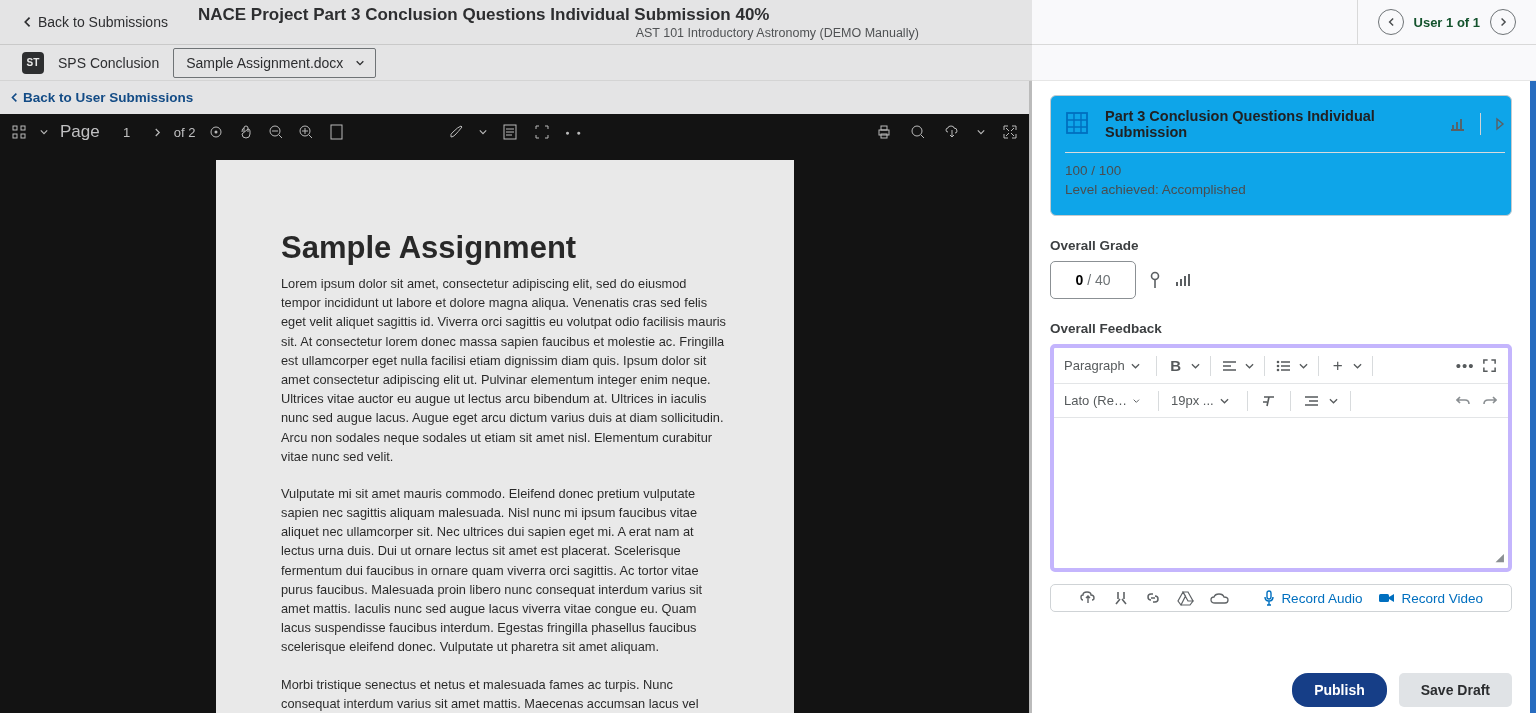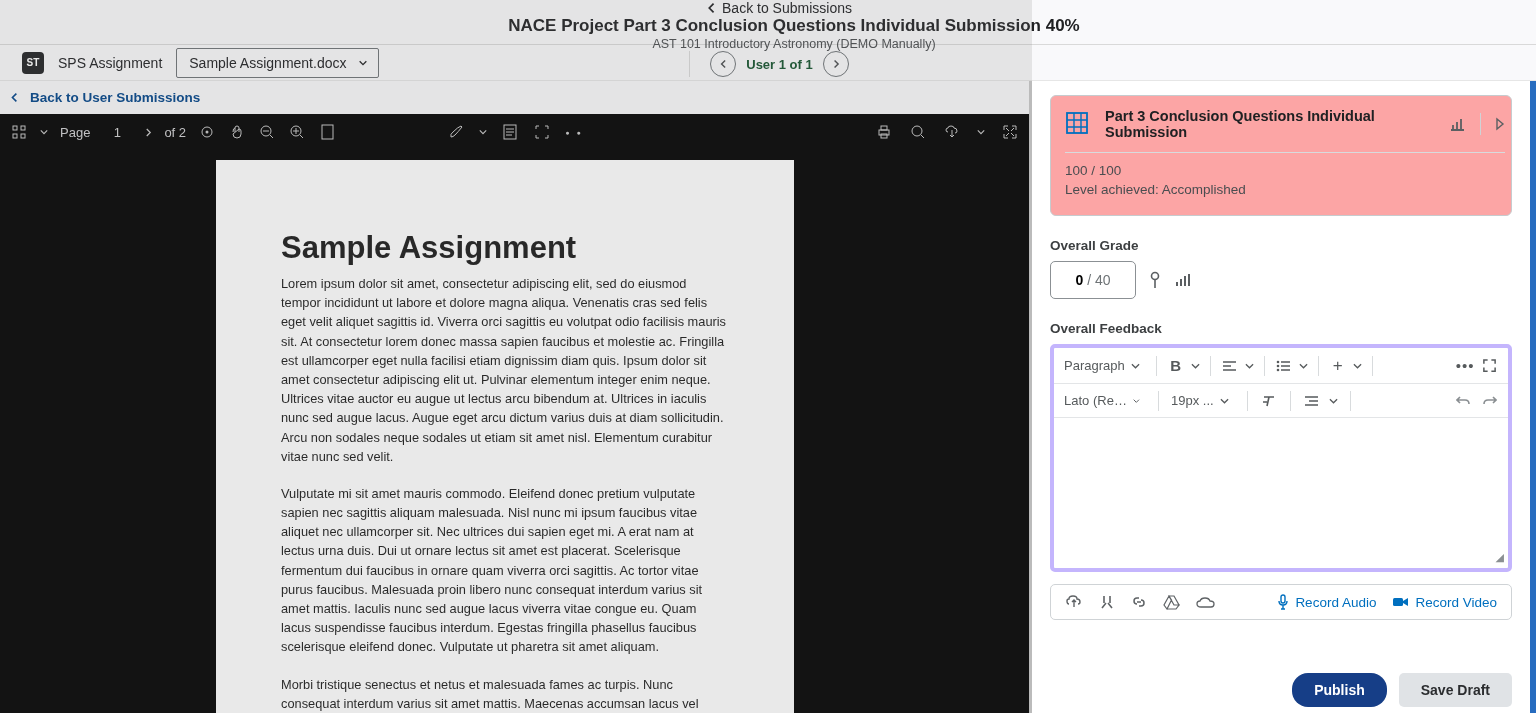--- a/index.html
+++ b/index.html
@@ -15,21 +15,20 @@
   background: #f9f9fb;
   position: relative;
 }
 .header-row1 {
   display: flex;
   align-items: center;
   height: 45px;
   border-bottom: 1px solid #d9d9d9;
   background: #f9f9fb;
   padding-left: 22px;
-  flex-direction: column;
 }
 .back-link {
   display: flex;
   align-items: center;
   gap: 6px;
   font-size: 14px;
   color: #202123;
   cursor: pointer;
 }
 .title-block {
@@ -128,21 +127,21 @@
 }
 .left-pane {
   width: 1032px;
   display: flex;
   flex-direction: column;
   border-right: 3px solid #c9c9c9;
 }
 .back-users {
   display: flex;
   align-items: center;
-  gap: 12px;
+  gap: 5px;
   padding: 9px 10px;
   color: #004489;
   font-size: 13.5px;
   font-weight: 600;
   cursor: pointer;
 }
 .viewer {
   flex: 1;
   background: #000;
   position: relative;
@@ -153,21 +152,21 @@
   display: flex;
   align-items: center;
   padding: 0 10px;
   gap: 14px;
   color: #cfcfd1;
 }
 .vt-left { display: flex; align-items: center; gap: 12px; }
 .vt-center { position: absolute; left: 50%; transform: translateX(-50%); display:flex; align-items:center; gap:14px; }
 .vt-right { margin-left: auto; display: flex; align-items: center; gap: 16px; }
 .vt-icon { width:18px; height:18px; display:flex; align-items:center; justify-content:center; cursor:pointer; }
-.page-word { font-size: 13px; }
+.page-word { font-size: 17px; }
 .page-num-box {
   width: 30px;
   text-align: center;
   font-size: 13px;
   color: #d0d0d0;
 }
 .of-pages { font-size: 13px; }
 .doc-page {
   position: absolute;
   left: 216px;
@@ -202,21 +201,21 @@
   align-items: center;
   justify-content: space-between;
   font-size: 14px;
   font-weight: 700;
   color: #202123;
   margin-bottom: 10px;
 }
 .rubric-card {
   border: 1px solid #c6cbce;
   border-radius: 6px;
-  background: #fca5a5;
+  background: #0ea5e9;
   padding: 12px 6px 14px 14px;
 }
 .rubric-top {
   display: flex;
   align-items: center;
   gap: 14px;
   padding-bottom: 12px;
   border-bottom: 1px solid #d8dbdd;
 }
 .rubric-icon-box {
@@ -301,23 +300,23 @@
   position: relative;
 }
 .ed-area .resize-grip {
   position: absolute; right:4px; bottom:4px;
   color:#8a8f92; font-size:11px;
 }
 .attach-row {
   margin-top: 12px;
   border: 1px solid #cfd3d6;
   border-radius: 5px;
-  height: 36px;
+  height: 28px;
   display:flex; align-items:center;
-  padding: 0 14px;
+  padding: 0 28px;
   gap: 16px;
   color:#5f6366;
 }
 .attach-row .spacer { flex:1; }
 .rec-link {
   display:flex; align-items:center; gap:6px;
   color:#006fbf; font-size:13.5px; cursor:pointer;
 }
 .footer-btns {
   position: absolute;
@@ -400,21 +399,21 @@
     <div class="circ-btn">
       <svg width="8" height="10" viewBox="0 0 10 14">
           <path d="M3 2 L8 7 L3 12" stroke="#494c4e" stroke-width="2" fill="none"></path>
         </svg>
     </div>
   </div>
 </div>
 
 <div class="header-row2">
   <div class="avatar-chip">ST</div>
-  <span class="student-name">SPS Assignment</span>
+  <span class="student-name">SPS Conclusion</span>
   <div class="file-select">
     <span>Sample Assignment.docx</span>
     <span class="chev">
       <svg width="10" height="8" viewBox="0 0 12 8">
           <path d="M2 2 L6 6 L10 2" stroke="#202123" stroke-width="1.6" fill="none"></path>
         </svg>
     </span>
   </div>
 </div>
 

